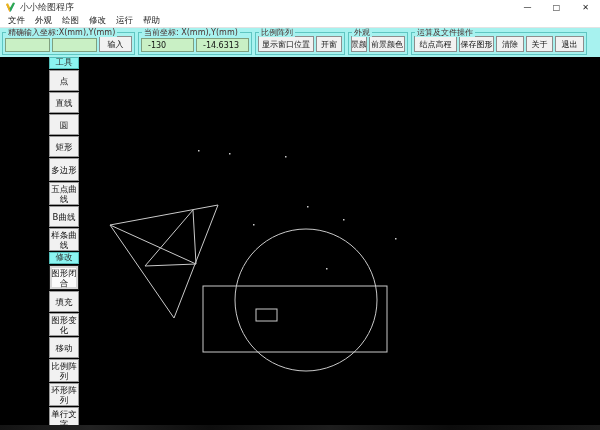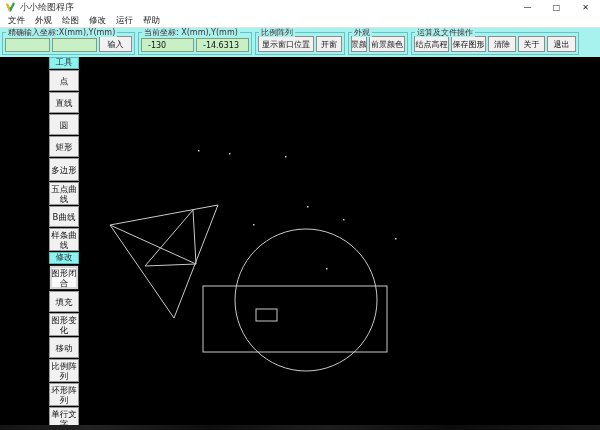--- a/index.html
+++ b/index.html
@@ -132,21 +132,21 @@
         <div class="tbtn" style="width: 56px;">显示窗口位置</div>
         <div class="tbtn" style="width: 26px;">开窗</div>
       </div>
       <div class="tgroup">
         <span class="tgroup-label">外观</span>
         <div class="tbtn" style="width: 16px; font-family: Liberation Serif, serif;">背景颜色</div>
         <div class="tbtn" style="width: 36px;">前景颜色</div>
       </div>
       <div class="tgroup">
         <span class="tgroup-label">运算及文件操作</span>
-        <div class="tbtn" style="width: 35px;">结点高程</div>
+        <div class="tbtn" style="width: 43px;">结点高程</div>
         <div class="tbtn" style="width: 35px;">保存图形</div>
         <div class="tbtn" style="width: 28px;">清除</div>
         <div class="tbtn" style="width: 27px;">关于</div>
         <div class="tbtn" style="width: 29px;">退出</div>
       </div>
     </div>
 
   <div class="main">
     <svg class="canvas-svg" width="600" height="373" viewBox="0 0 600 373">
         <polygon points="110,168 218,148 174,261" fill="none" stroke="#c9c9c9" stroke-width="1"></polygon>

